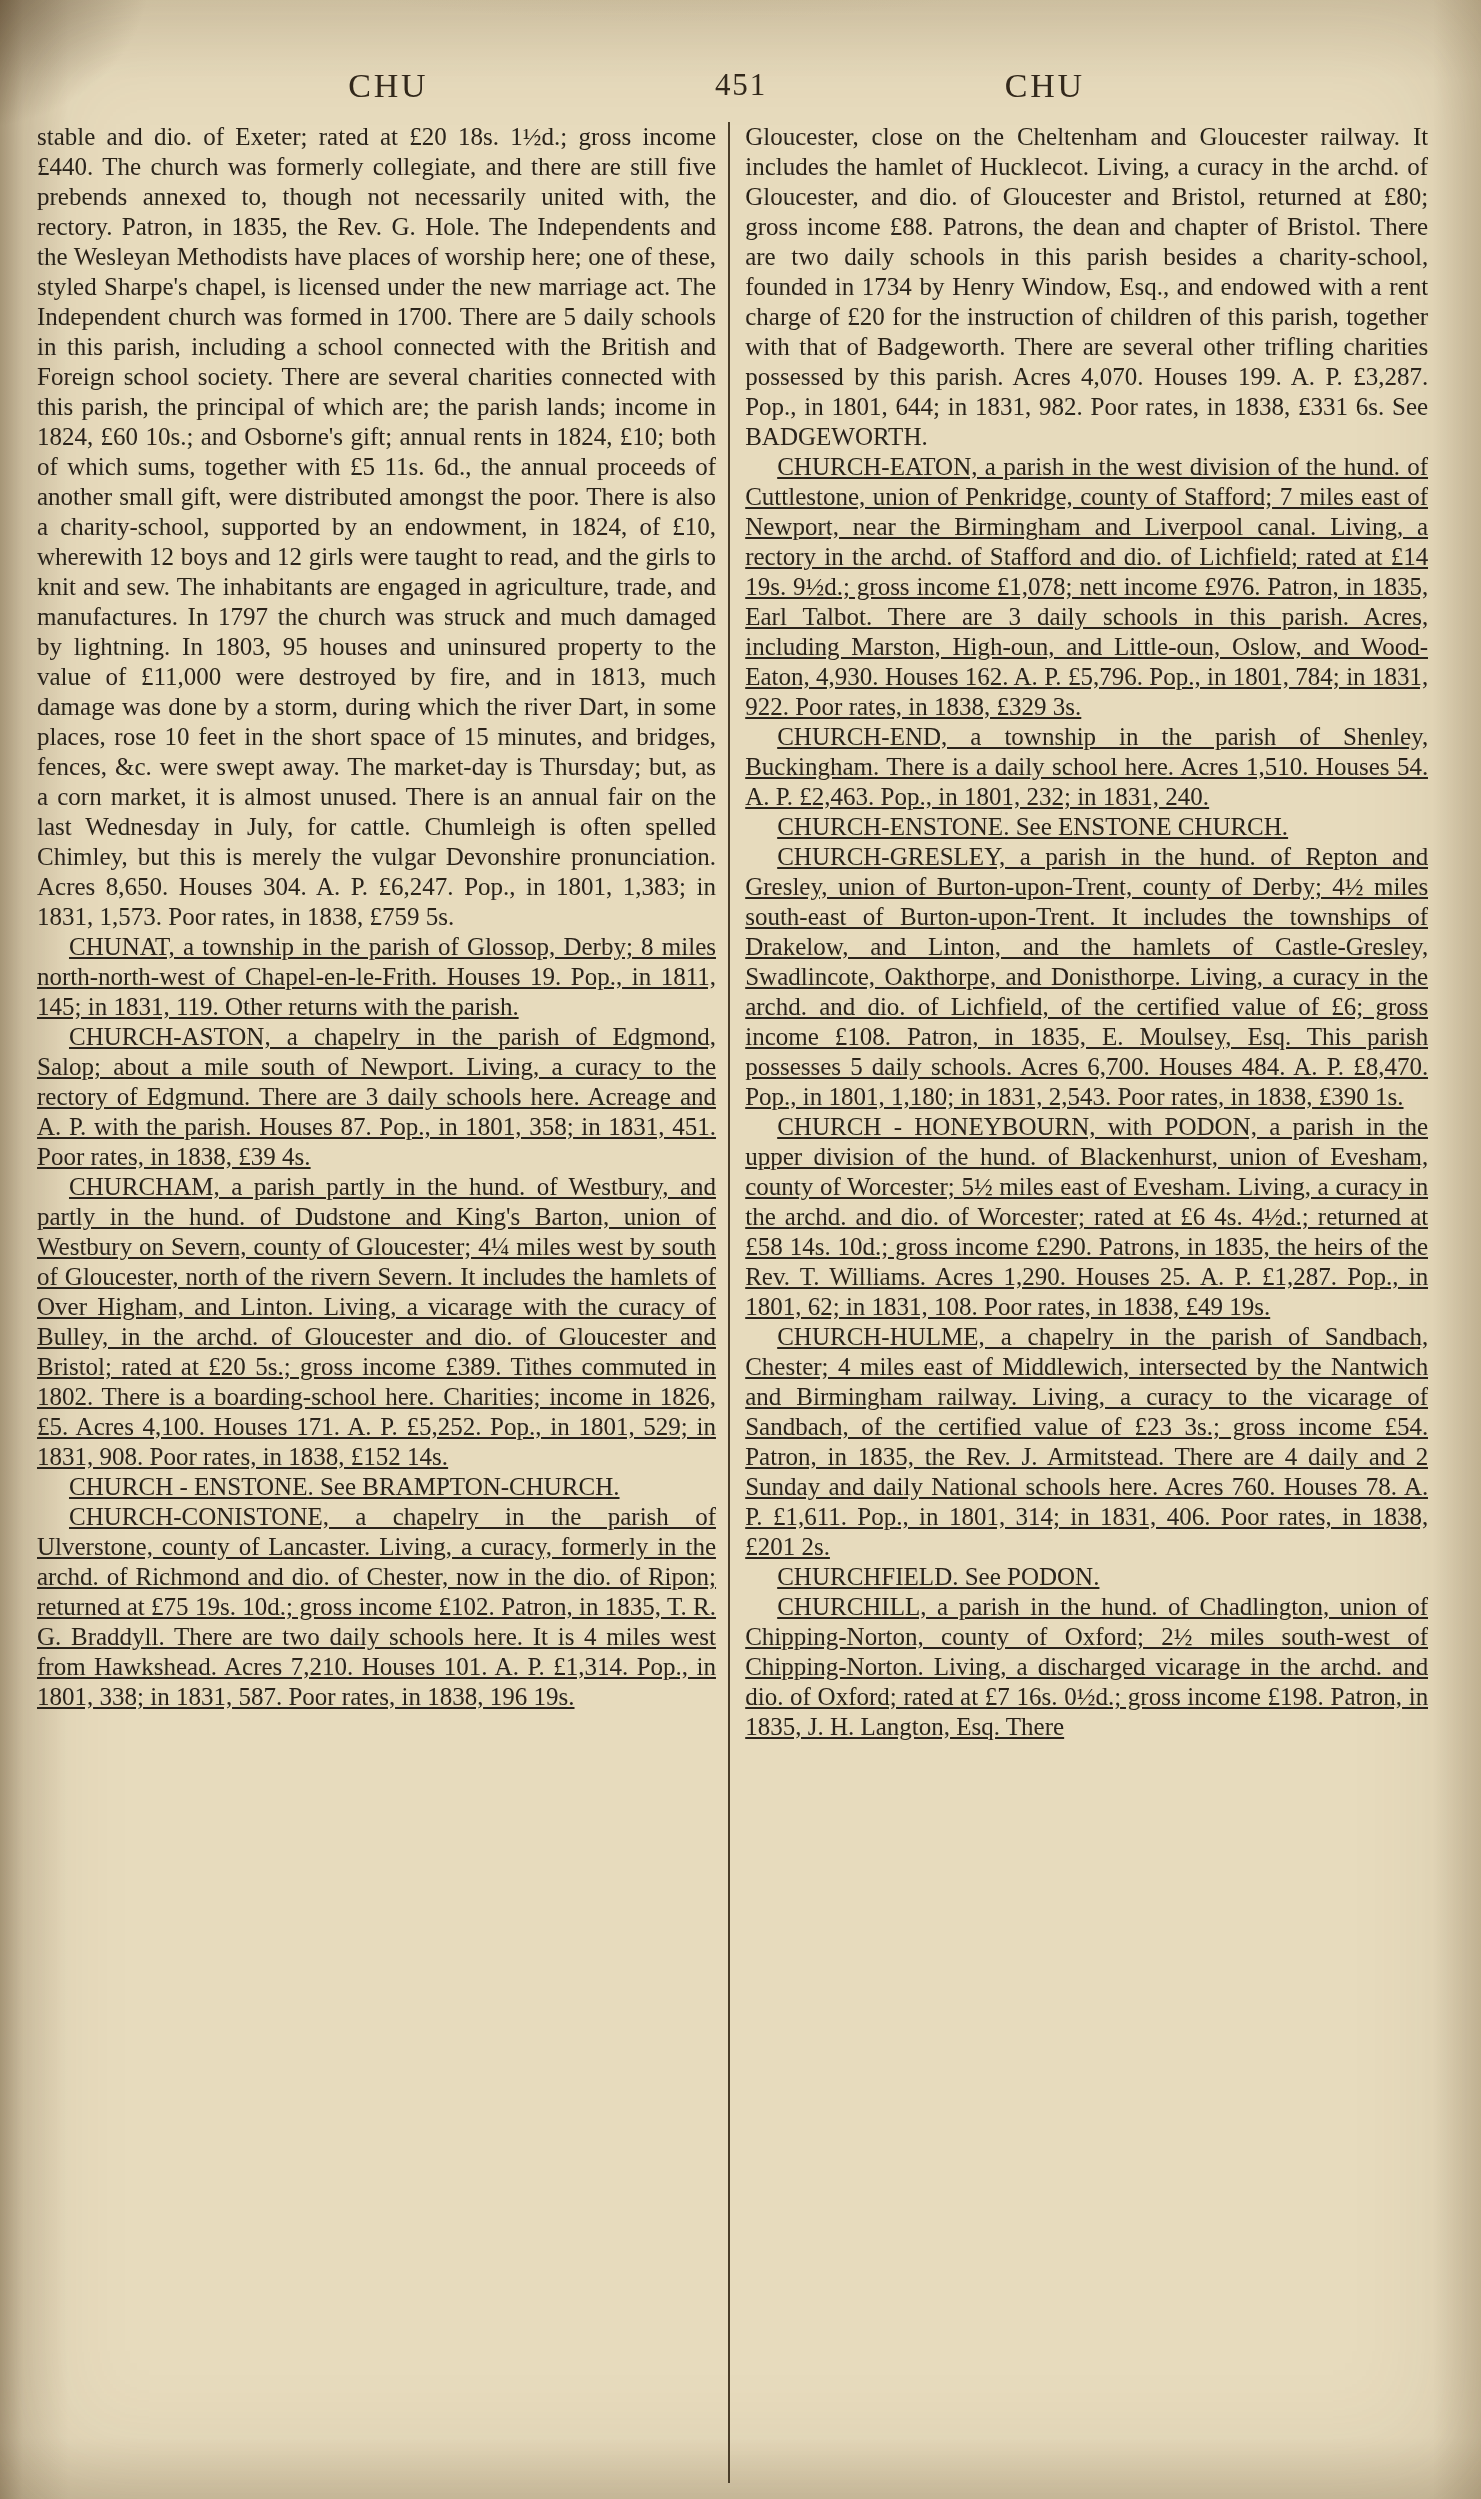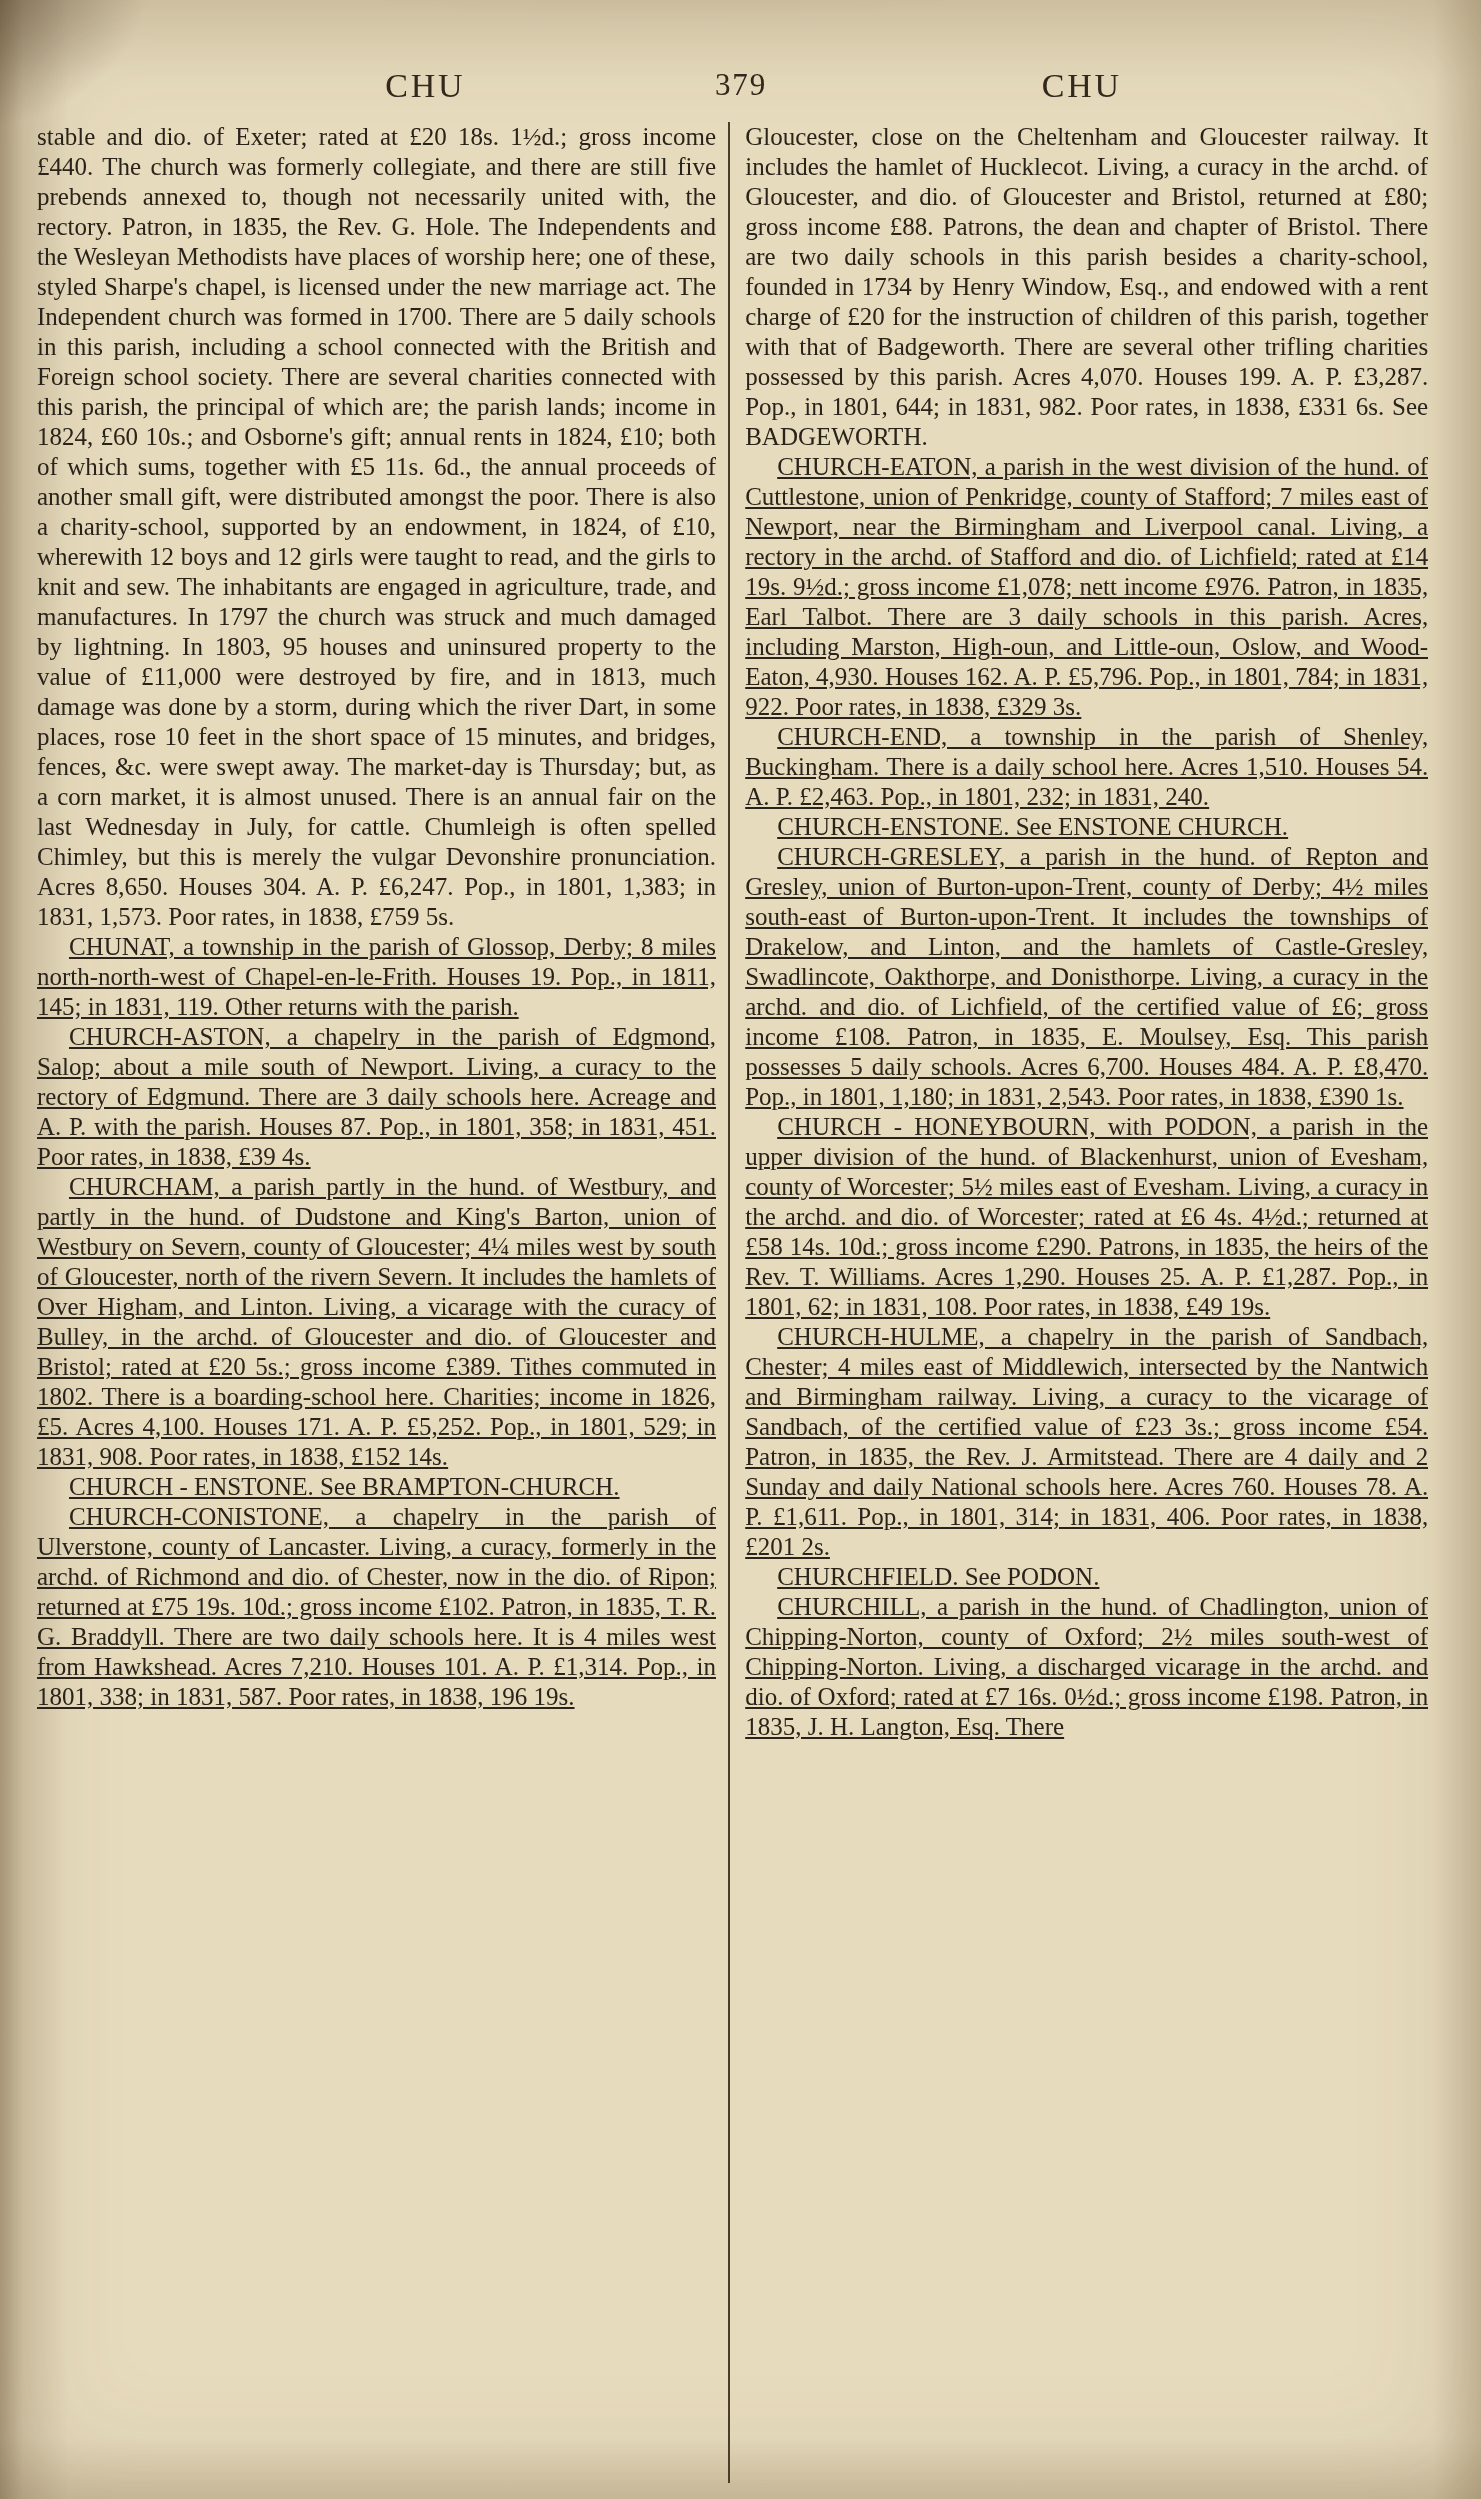--- a/index.html
+++ b/index.html
@@ -30,21 +30,20 @@
     left: 0;
     width: 100%;
     height: 48px;
     font-size: 34px;
     color: #32281b;
   }
   .header .hl, .header .hr {
     position: absolute;
     transform: translateX(-50%);
     letter-spacing: 2.7px;
-    margin-left: 37px;
   }
   .header .hl { left: 26.2%; }
   .header .hr { left: 70.5%; }
   .header .hc {
     position: absolute;
     left: 50%;
     transform: translateX(-50%);
     font-size: 31px;
     letter-spacing: 1.8px;
   }
@@ -72,21 +71,21 @@
   }
   .col p { margin: 0; }
   .col p.indent { text-indent: 32px; text-decoration: underline; }
 </style>
 </head>
 <body>
 
 <div class="page">
   <div class="header">
     <span class="hl">CHU</span>
-    <span class="hc">379</span>
+    <span class="hc">451</span>
     <span class="hr">CHU</span>
   </div>
   <div class="columns">
     <div class="col col-left">
         <p>stable and dio. of Exeter; rated at £20 18s. 1½d.; gross income £440. The church was formerly collegiate, and there are still five prebends annexed to, though not necessarily united with, the rectory. Patron, in 1835, the Rev. G. Hole. The Independents and the Wesleyan Methodists have places of worship here; one of these, styled Sharpe's chapel, is licensed under the new marriage act. The Independent church was formed in 1700. There are 5 daily schools in this parish, including a school connected with the British and Foreign school society. There are several charities connected with this parish, the principal of which are; the parish lands; income in 1824, £60 10s.; and Osborne's gift; annual rents in 1824, £10; both of which sums, together with £5 11s. 6d., the annual proceeds of another small gift, were distributed amongst the poor. There is also a charity-school, supported by an endowment, in 1824, of £10, wherewith 12 boys and 12 girls were taught to read, and the girls to knit and sew. The inhabitants are engaged in agriculture, trade, and manufactures. In 1797 the church was struck and much damaged by lightning. In 1803, 95 houses and uninsured property to the value of £11,000 were destroyed by fire, and in 1813, much damage was done by a storm, during which the river Dart, in some places, rose 10 feet in the short space of 15 minutes, and bridges, fences, &amp;c. were swept away. The market-day is Thursday; but, as a corn market, it is almost unused. There is an annual fair on the last Wednesday in July, for cattle. Chumleigh is often spelled Chimley, but this is merely the vulgar Devonshire pronunciation. Acres 8,650. Houses 304. A. P. £6,247. Pop., in 1801, 1,383; in 1831, 1,573. Poor rates, in 1838, £759 5s.</p>
         <p class="indent">CHUNAT, a township in the parish of Glossop, Derby; 8 miles north-north-west of Chapel-en-le-Frith. Houses 19. Pop., in 1811, 145; in 1831, 119. Other returns with the parish.</p>
         <p class="indent">CHURCH-ASTON, a chapelry in the parish of Edgmond, Salop; about a mile south of Newport. Living, a curacy to the rectory of Edgmund. There are 3 daily schools here. Acreage and A. P. with the parish. Houses 87. Pop., in 1801, 358; in 1831, 451. Poor rates, in 1838, £39 4s.</p>
         <p class="indent">CHURCHAM, a parish partly in the hund. of Westbury, and partly in the hund. of Dudstone and King's Barton, union of Westbury on Severn, county of Gloucester; 4¼ miles west by south of Gloucester, north of the rivern Severn. It includes the hamlets of Over Higham, and Linton. Living, a vicarage with the curacy of Bulley, in the archd. of Gloucester and dio. of Gloucester and Bristol; rated at £20 5s.; gross income £389. Tithes commuted in 1802. There is a boarding-school here. Charities; income in 1826, £5. Acres 4,100. Houses 171. A. P. £5,252. Pop., in 1801, 529; in 1831, 908. Poor rates, in 1838, £152 14s.</p>
         <p class="indent">CHURCH - ENSTONE. See BRAMPTON-CHURCH.</p>
         <p class="indent">CHURCH-CONISTONE, a chapelry in the parish of Ulverstone, county of Lancaster. Living, a curacy, formerly in the archd. of Richmond and dio. of Chester, now in the dio. of Ripon; returned at £75 19s. 10d.; gross income £102. Patron, in 1835, T. R. G. Braddyll. There are two daily schools here. It is 4 miles west from Hawkshead. Acres 7,210. Houses 101. A. P. £1,314. Pop., in 1801, 338; in 1831, 587. Poor rates, in 1838, 196 19s.</p>

